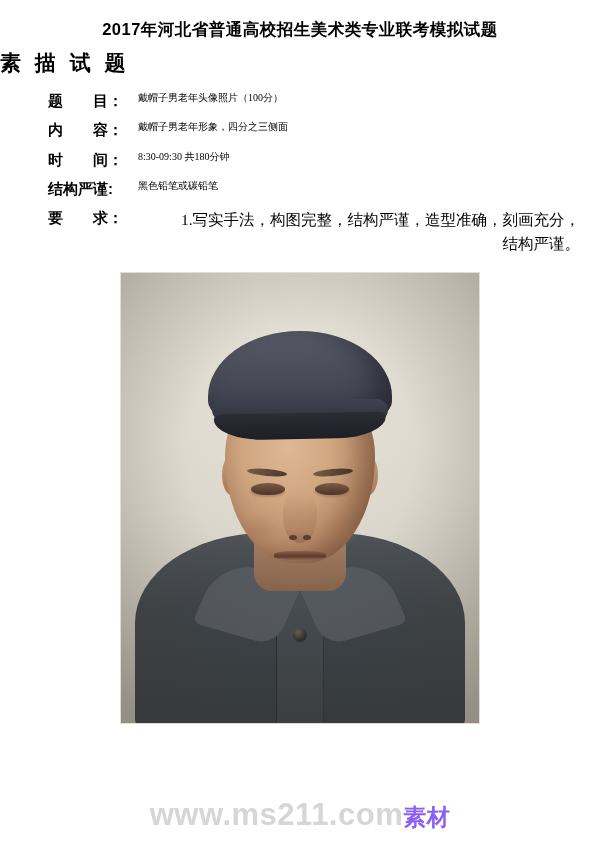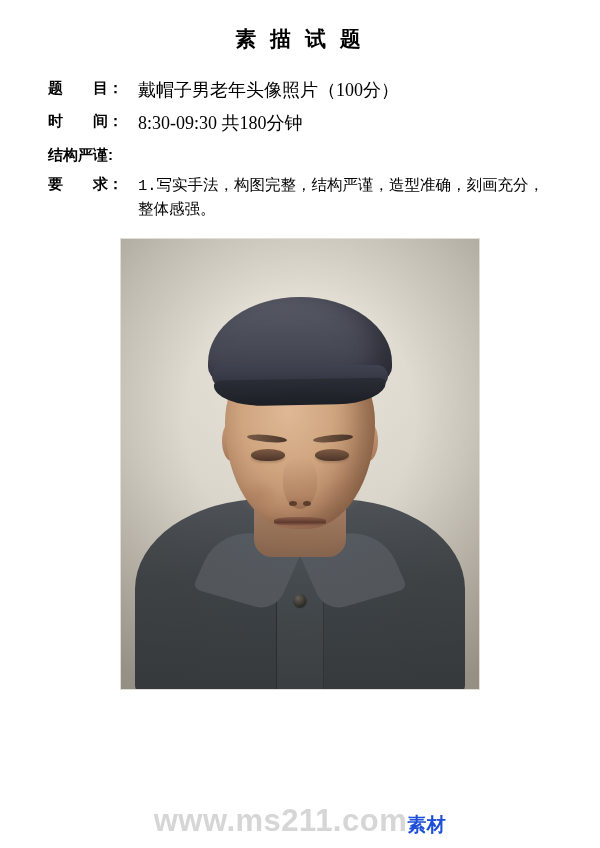--- a/index.html
+++ b/index.html
@@ -25,30 +25,30 @@
   .main-title {
     text-align: center;
     font-family: "Liberation Sans", "DejaVu Sans", sans-serif;
     font-weight: bold;
     font-size: 16.5px;
     letter-spacing: 0.5px;
     margin-top: 19px;
     color: #000;
   }
   .sub-title {
-    text-align: center;
+    text-align: left;
     font-family: "Liberation Sans", "DejaVu Sans", sans-serif;
     font-weight: bold;
     font-size: 21px;
     letter-spacing: 4px;
-    margin-top: 25px;
+    margin-top: 8px;
     color: #000;
   }
   .fields {
-    margin-top: 25px;
+    margin-top: 14px;
     padding-left: 48px;
     padding-right: 20px;
   }
   .row {
     display: flex;
     align-items: flex-start;
     margin-bottom: 9px;
     font-size: 15.5px;
     line-height: 1.35;
   }
@@ -56,29 +56,30 @@
     flex: 0 0 auto;
     width: 90px;
     font-family: "Liberation Sans", "DejaVu Sans", sans-serif;
     font-weight: bold;
     font-size: 15px;
     white-space: pre;
   }
   .value {
     flex: 1 1 auto;
     font-family: "Liberation Serif", "DejaVu Serif", serif;
-    font-size: 18px;
+    font-size: 10px;
   }
   .value-req {
     flex: 1 1 auto;
   }
   .req-line {
-    font-family: Liberation Mono, monospace;
+    font-family: Liberation Serif, serif;
     font-size: 15.5px;
     line-height: 1.55;
+    text-align: right;
   }
   .req-cont {
     padding-left: 0px;
   }
   .photo-wrap {
     margin-top: 16px;
     display: flex;
     justify-content: center;
   }
   .photo {
@@ -297,54 +298,60 @@
     text-align: center;
     font-family: "Liberation Sans", "DejaVu Sans", sans-serif;
     font-weight: bold;
     font-size: 31px;
     color: #d6d6d6;
     letter-spacing: 0.5px;
     text-shadow: 1px 1px 0 #ffffff;
     user-select: none;
   }
   .watermark .suffix {
-    color: #1d4ed8;
-    font-size: 19px;
+    color: #8b5cf6;
+    font-size: 23px;
   }
 </style>
 </head>
 <body>
 
 <div class="page">
 
+  <div class="main-title">2017年河北省普通高校招生美术类专业联考模拟试题</div>
   <div class="sub-title">素 描 试 题</div>
 
   <div class="fields">
 
     <div class="row">
       <div class="label">题　　目：</div>
       <div class="value">戴帽子男老年头像照片（100分）</div>
     </div>
 
+    <div class="row">
+      <div class="label">内　　容：</div>
+      <div class="value">戴帽子男老年形象，四分之三侧面</div>
+    </div>
 
     <div class="row">
       <div class="label">时　　间：</div>
       <div class="value">8:30-09:30  共180分钟</div>
     </div>
 
 
     <div class="row">
       <div class="label">结构严谨:</div>
+      <div class="value">黑色铅笔或碳铅笔</div>
     </div>
 
     <div class="row">
       <div class="label">要　　求：</div>
       <div class="value-req">
         <div class="req-line">1.写实手法，构图完整，结构严谨，造型准确，刻画充分，</div>
-        <div class="req-line req-cont">整体感强。</div>
+        <div class="req-line req-cont">结构严谨。</div>
       </div>
     </div>
 
   </div>
 
   <div class="photo-wrap">
     <div class="photo">
       <div class="bg"></div>
 
       <div class="torso"></div>

